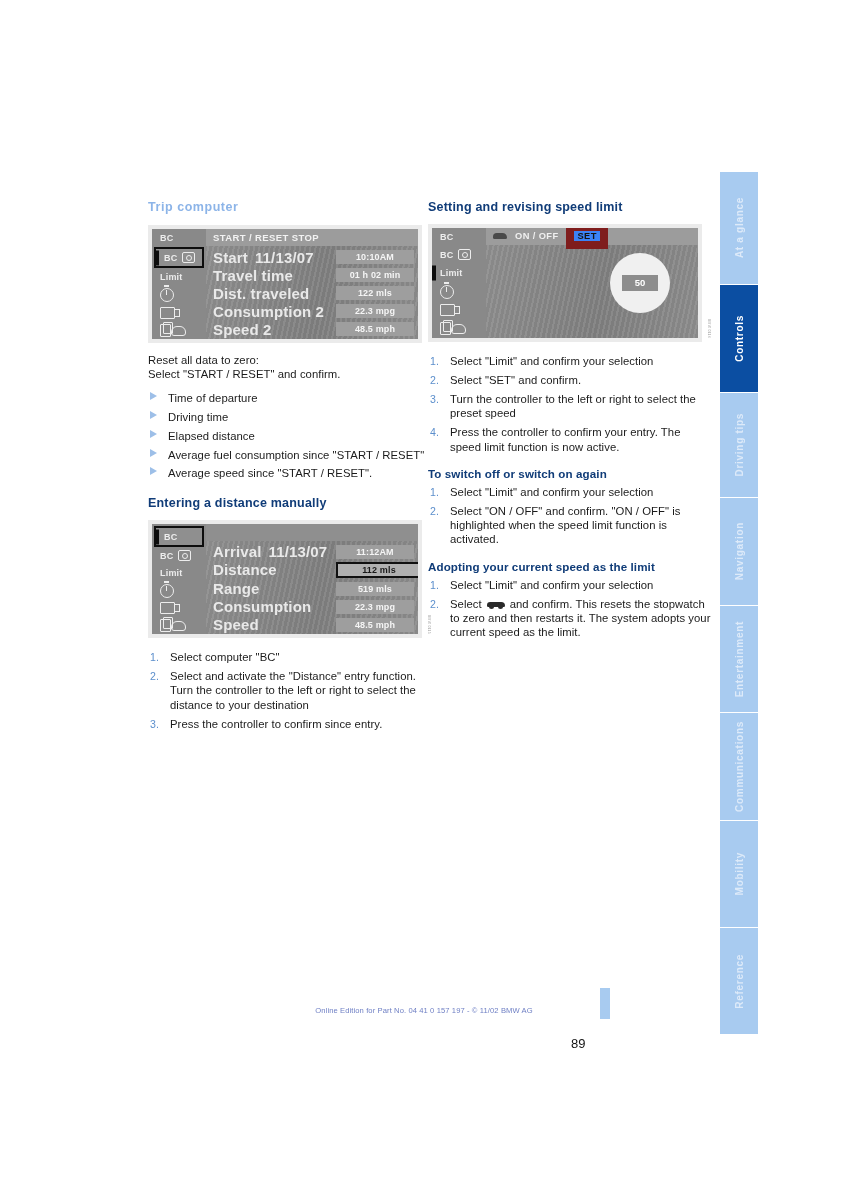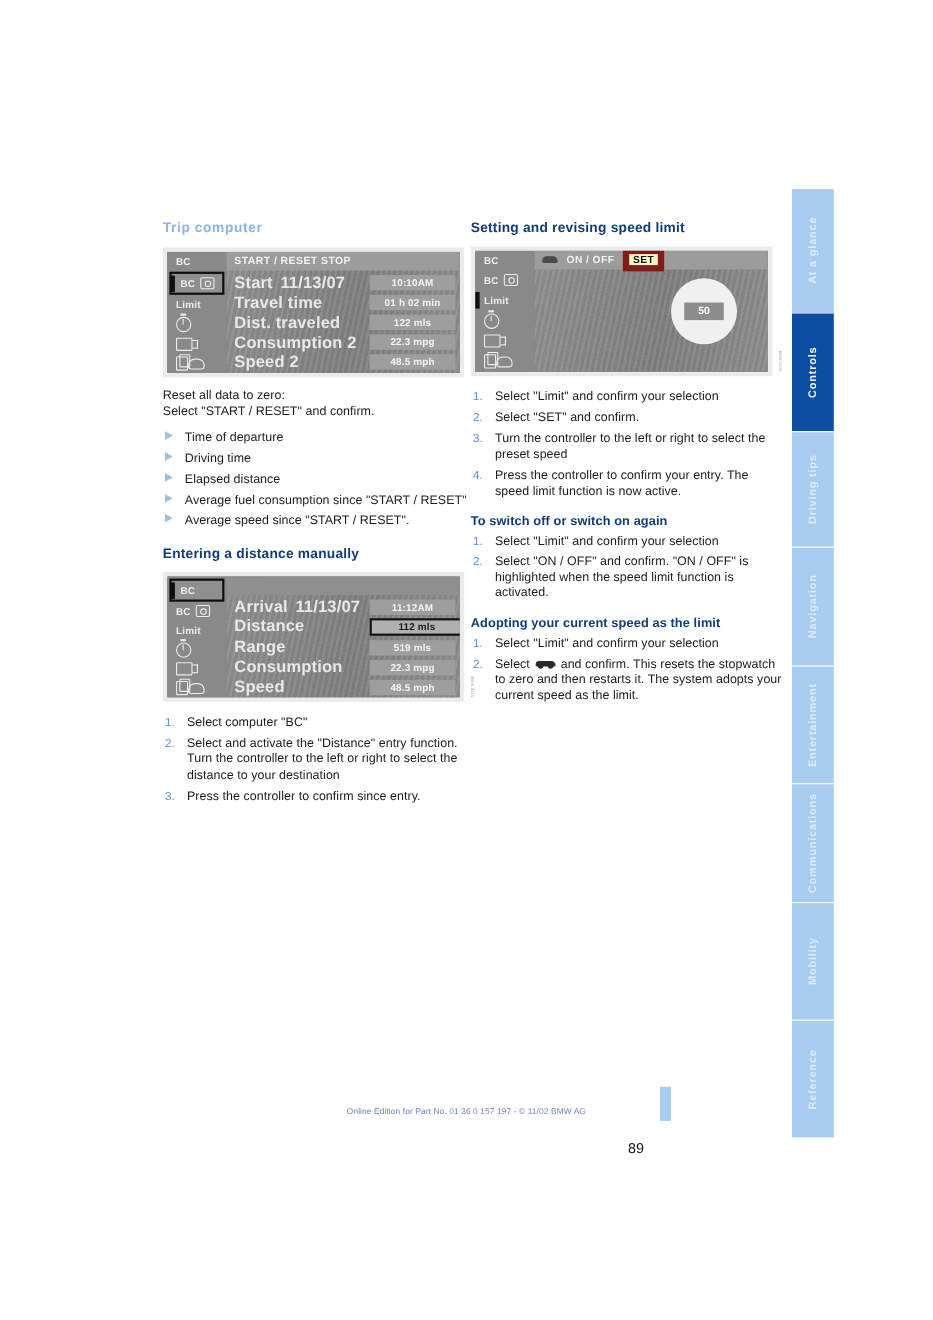--- a/index.html
+++ b/index.html
@@ -389,24 +389,24 @@
     color: #ffffff;
   }
   .menubar-item {
     font-size: 9.3px;
     font-weight: bold;
     color: #f0f0f0;
     letter-spacing: 0.4px;
     margin-right: 8px;
   }
   .menubar-item.boxed {
-    border: 6px solid #7f1d1d;
+    border: 8px solid #7f1d1d;
     padding: 0 3px;
     color: #141414;
-    background: #fef9c3;
+    background: #3b82f6;
   }
   .menubar-icon {
     display: inline-block;
     width: 15px; height: 8px;
     position: relative;
     margin-right: 7px;
   }
   .menubar-icon::before {
     content: "";
     position: absolute;
@@ -728,15 +728,15 @@
     <div class="tab" style="height:107px">
       <span class="tab-label">Mobility</span>
     </div>
     <div class="tab" style="height:107px">
       <span class="tab-label">Reference</span>
     </div>
   </div>
 
   <div class="page-number">89</div>
   <div class="page-bar"></div>
-  <div class="footer-note">Online Edition for Part No. 01 36 0 157 197 - © 11/02 BMW AG</div>
+  <div class="footer-note">Online Edition for Part No. 04 41 0 157 197 - © 11/02 BMW AG</div>
 
 </div>
 
 </body></html>

